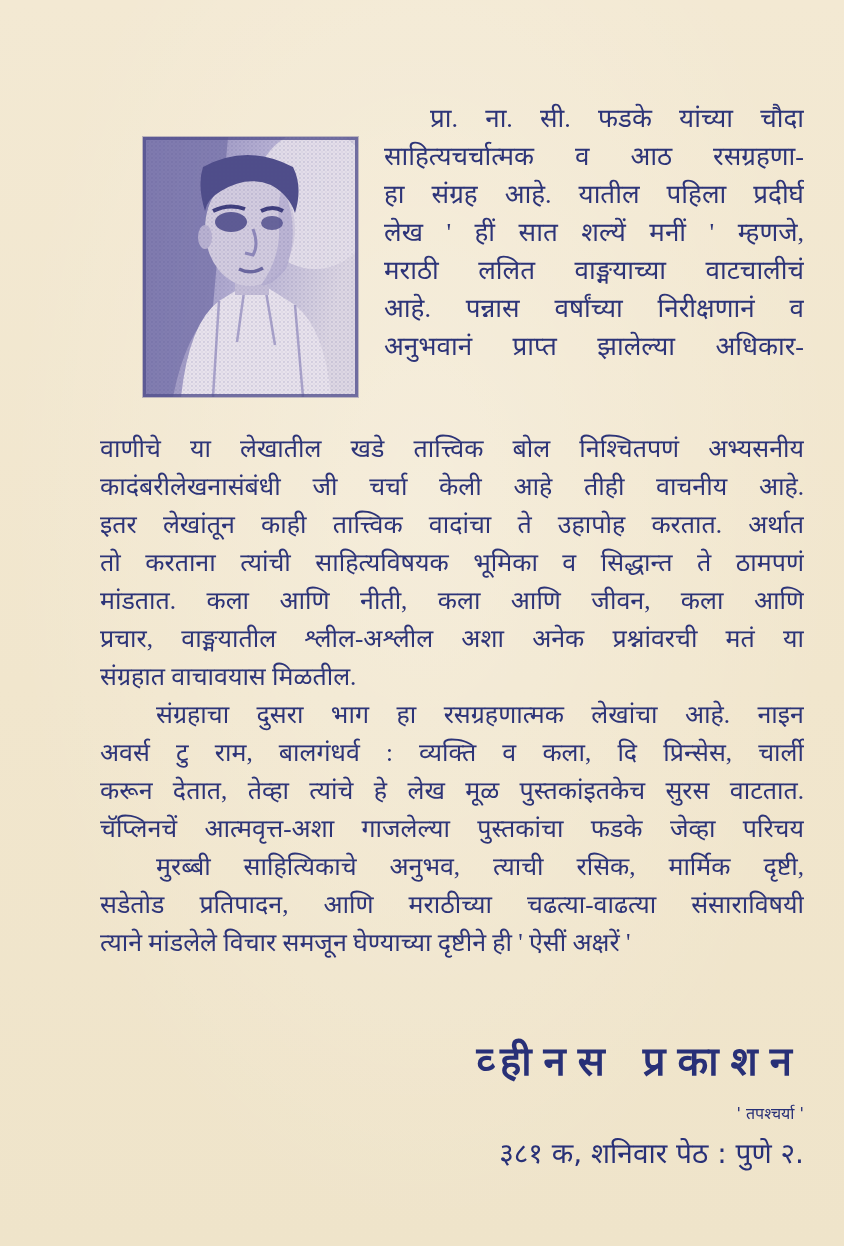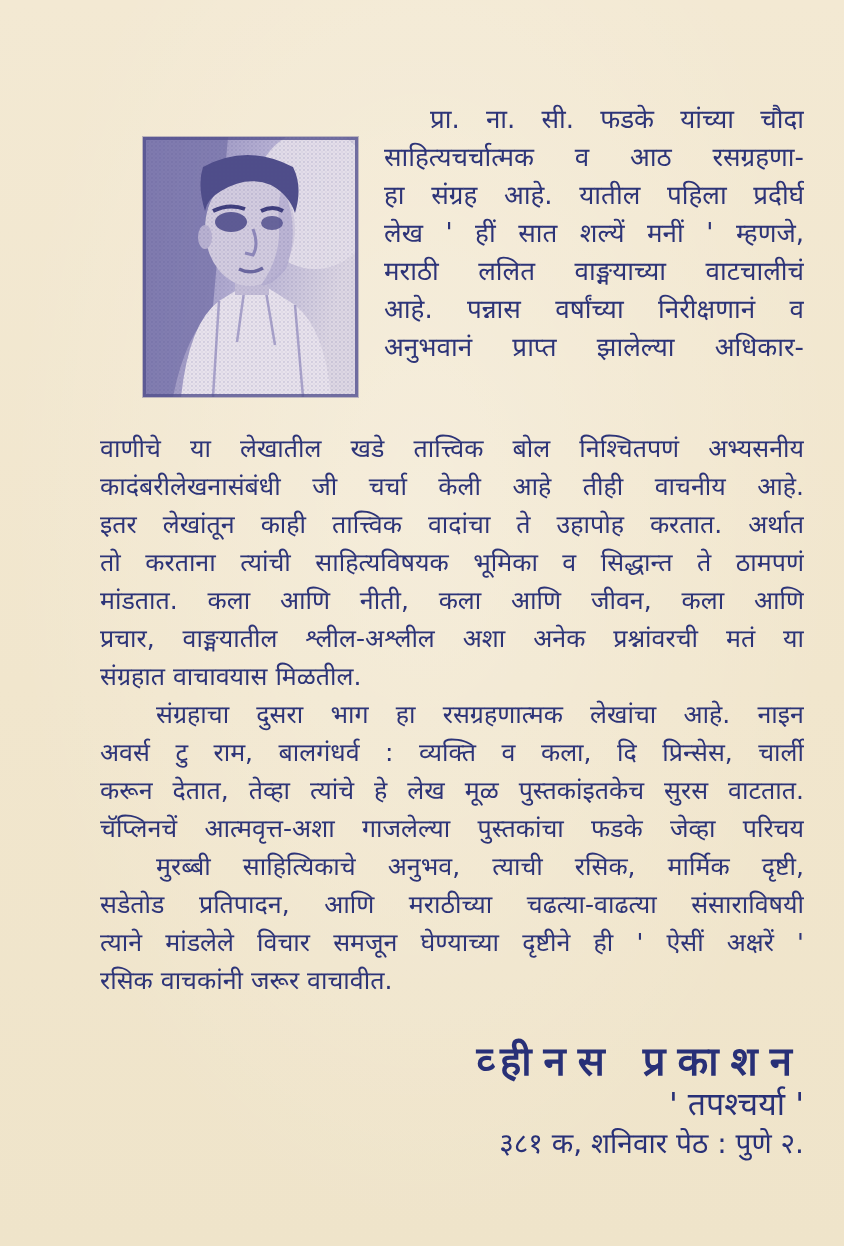--- a/index.html
+++ b/index.html
@@ -32,39 +32,40 @@
     position:absolute;left:100px;top:430px;width:704px;
     font-size:25px;line-height:38px;
   }
   .para .line{
     text-align:justify;
     -moz-text-align-last:justify;
     text-align-last:justify;
     white-space:normal;
     overflow:hidden;
     height:38px;
+    font-family:Liberation Serif, serif;
   }
   .para.end-short .line:last-child{
     -moz-text-align-last:left;
     text-align-last:left;
   }
   .para.indent-first .line:first-child{ text-indent:56px; }
   .intro-col .line:first-child{ text-indent:46px; }
   .main-col .para{ margin:0; }
 
   .publisher{
     position:absolute;left:100px;top:1034px;width:704px;
     text-align:right;color:#283077;
   }
   .pub-name{
     font-size:40px;font-weight:bold;letter-spacing:12px;
     line-height:54px;
   }
   .pub-imprint{
-    font-size:32px;line-height:32px;
+    font-size:16px;line-height:32px;margin-top:10px;
   }
   .pub-address{
     font-size:28px;line-height:36px;margin-top:6px;
   }
 </style>
 </head>
 <body>
 
 <div class="page">
 
@@ -126,21 +127,20 @@
     <div class="para indent-first">
         <div class="line">संग्रहाचा दुसरा भाग हा रसग्रहणात्मक लेखांचा आहे. नाइन</div>
         <div class="line">अवर्स टु राम, बालगंधर्व : व्यक्ति व कला, दि प्रिन्सेस, चार्ली</div>
         <div class="line">करून देतात, तेव्हा त्यांचे हे लेख मूळ पुस्तकांइतकेच सुरस वाटतात.</div>
         <div class="line">चॅप्लिनचें आत्मवृत्त-अशा गाजलेल्या पुस्तकांचा फडके जेव्हा परिचय</div>
       </div>
     <div class="para indent-first end-short">
         <div class="line">मुरब्बी साहित्यिकाचे अनुभव, त्याची रसिक, मार्मिक दृष्टी,</div>
         <div class="line">सडेतोड प्रतिपादन, आणि मराठीच्या चढत्या-वाढत्या संसाराविषयी</div>
         <div class="line">त्याने मांडलेले विचार समजून घेण्याच्या दृष्टीने ही ' ऐसीं अक्षरें '</div>
-        <div class="line">रसिक वाचकांनी जरूर वाचावीत.</div>
       </div>
   </div>
 
   <div class="publisher">
     <div class="pub-name">व्हीनस प्रकाशन</div>
     <div class="pub-imprint">' तपश्चर्या '</div>
     <div class="pub-address">३८१ क, शनिवार पेठ : पुणे २.</div>
   </div>
 
 </div>

